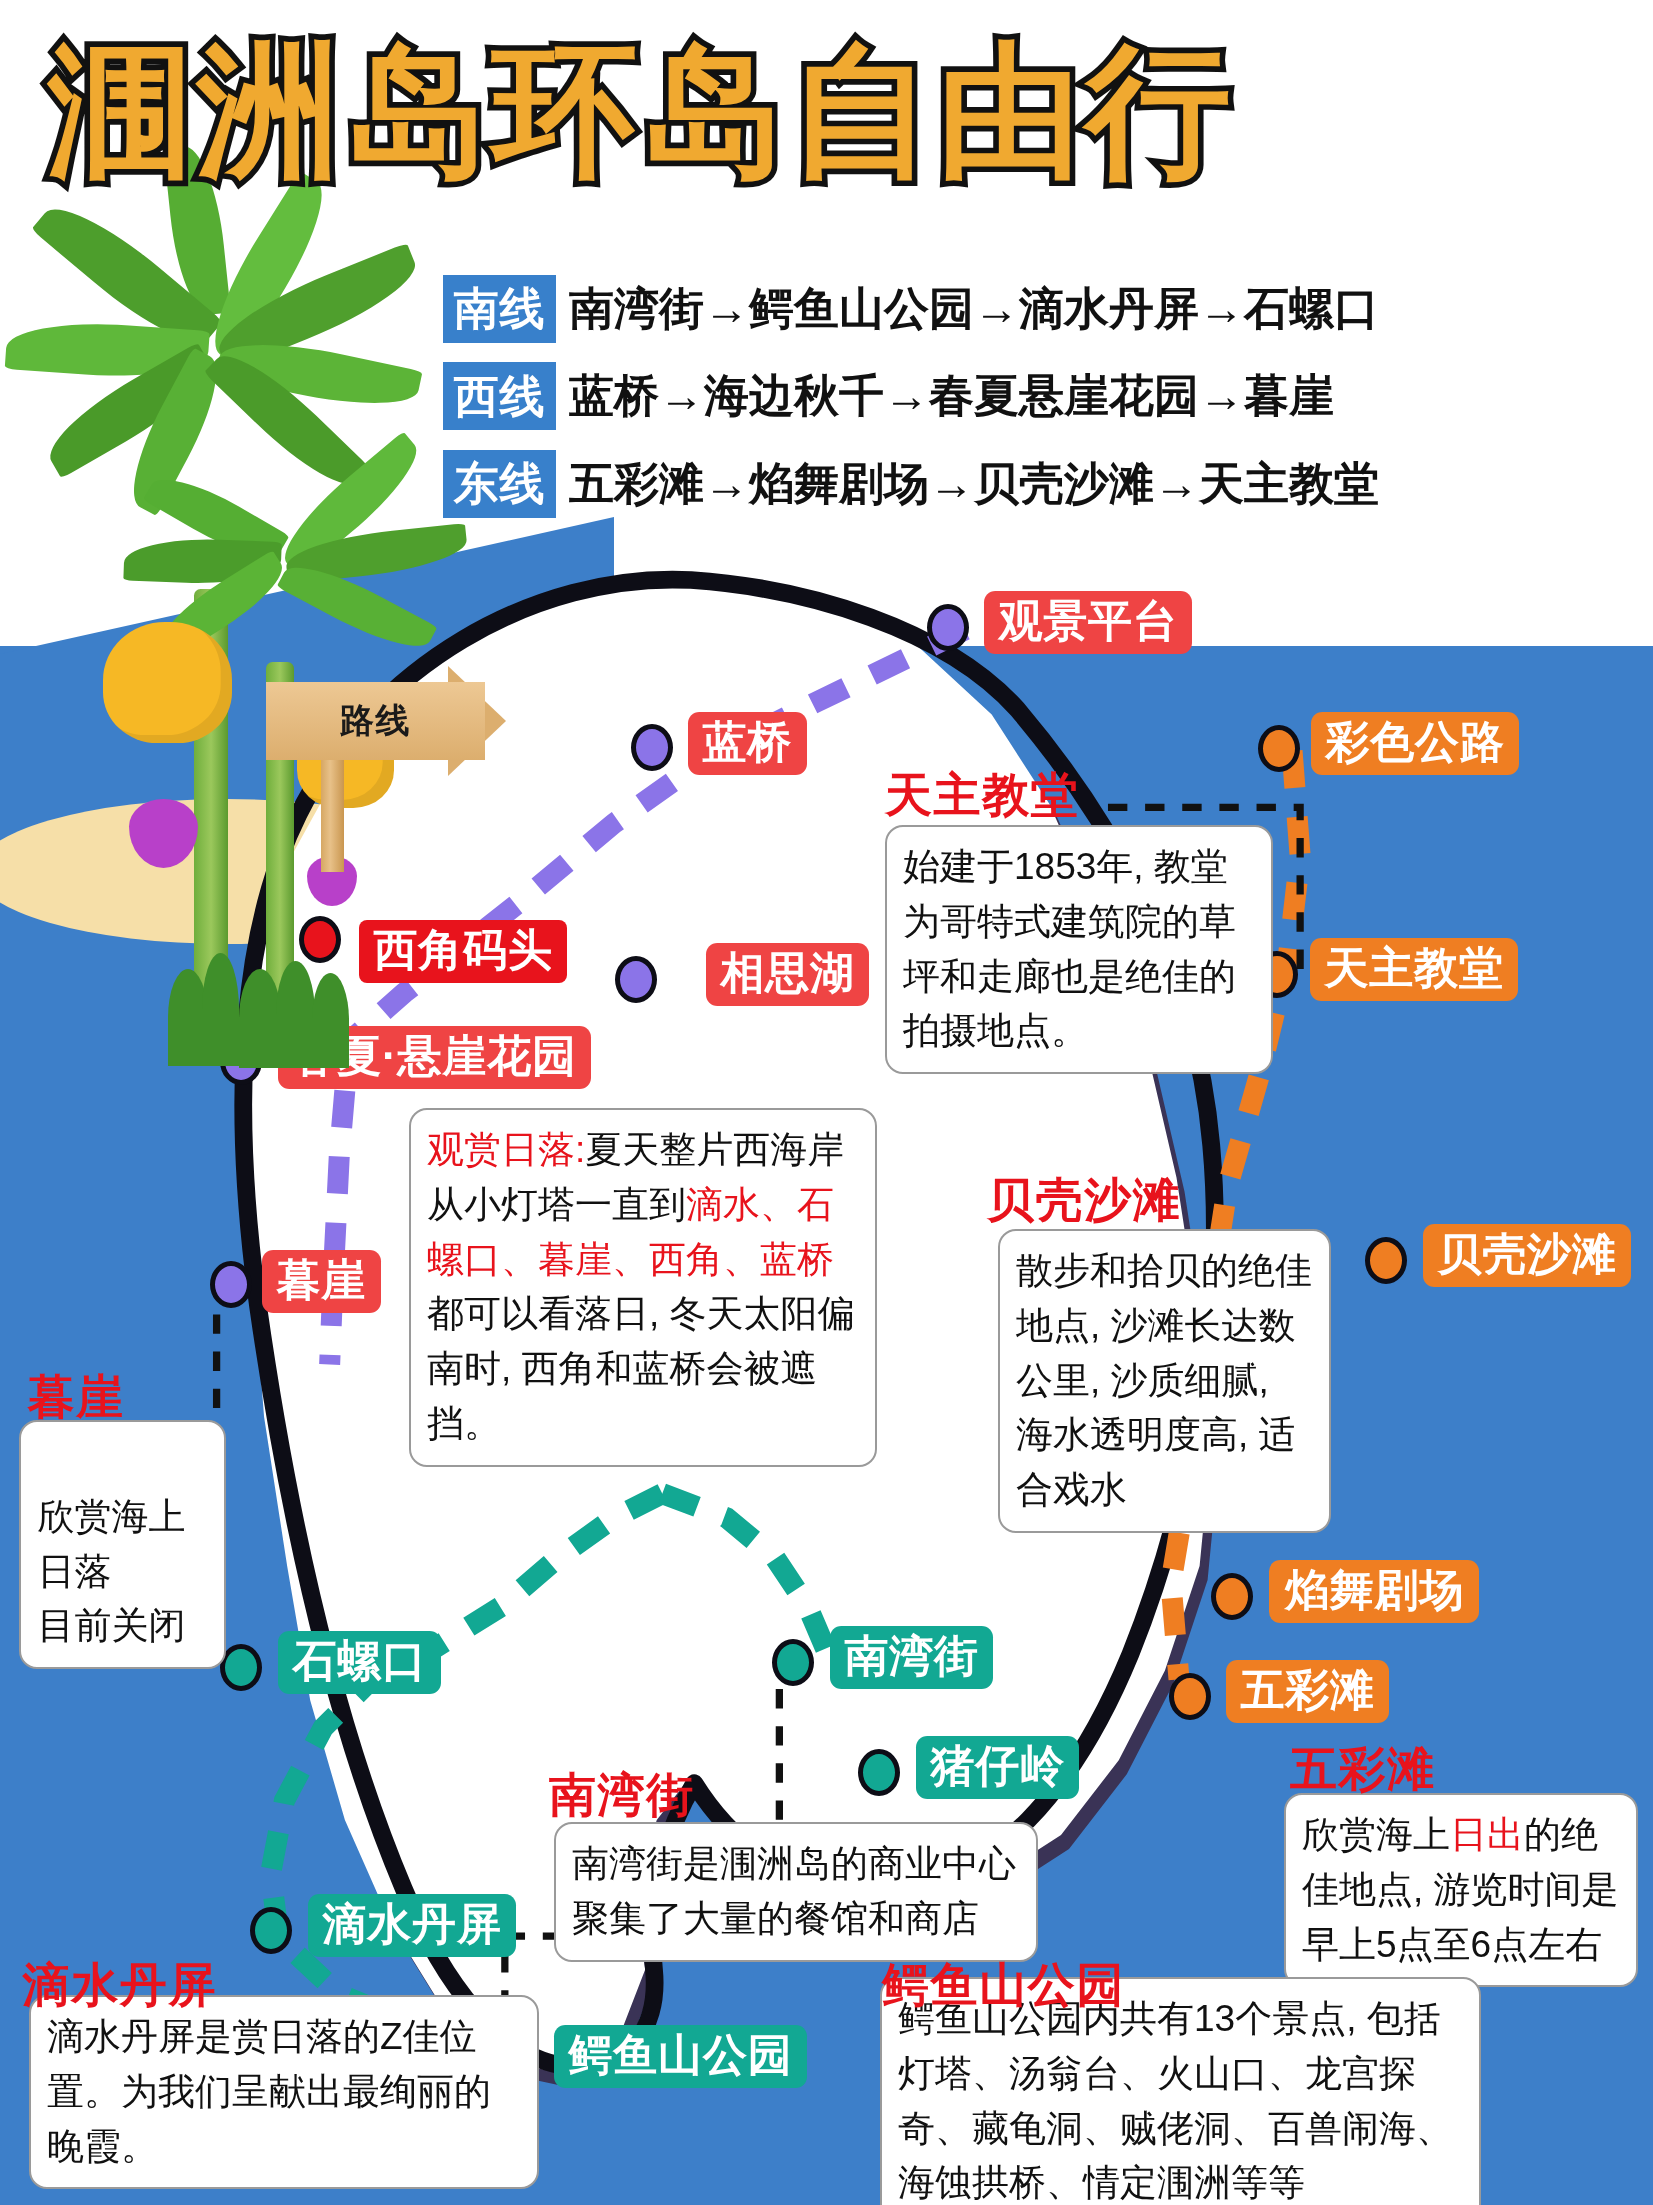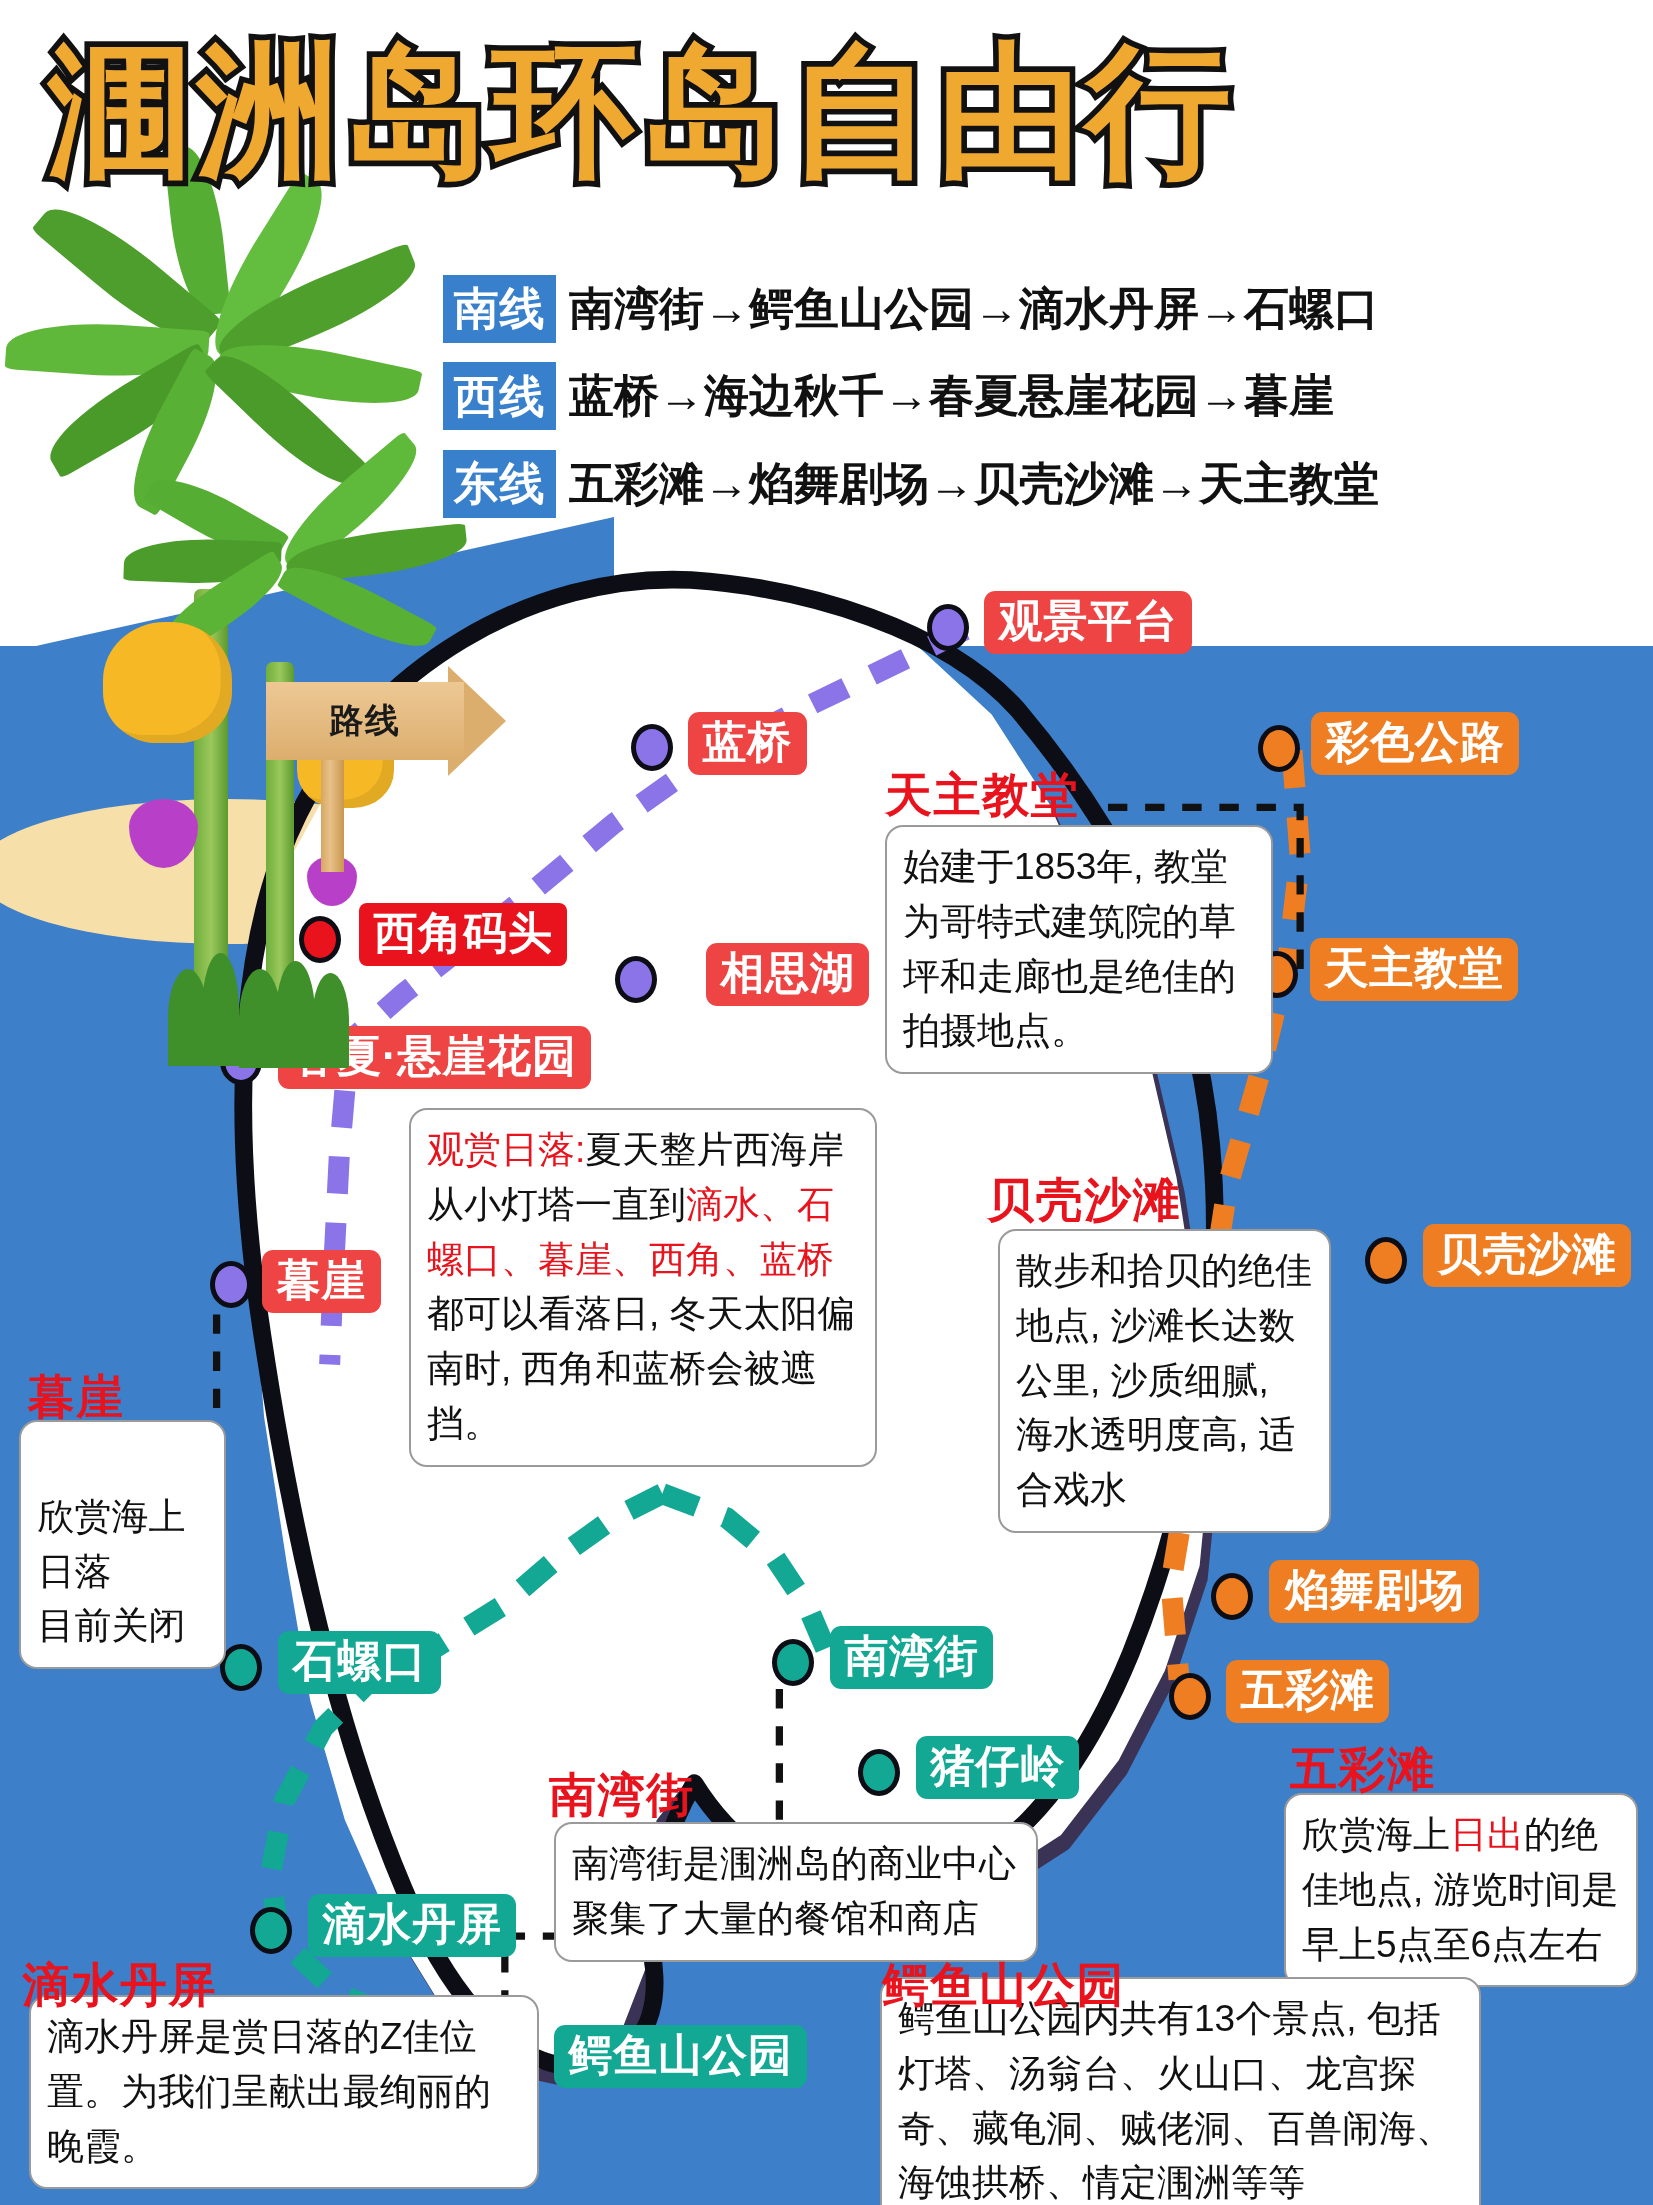--- a/index.html
+++ b/index.html
@@ -111,21 +111,21 @@
   .pill {
     position: absolute; z-index: 15;
     color: #fff; font-weight: bold; font-size: 44px;
     padding: 4.8px 14.5px 8px 14.5px; border-radius: 11.3px;
     white-space: nowrap; line-height: 1.15;
     letter-spacing: 0.8px;
   }
   .pill.purple { background: #ef4444; }
   .pill.orange { background: #ef7e22; }
   .pill.teal   { background: #12a893; }
-  .pill.red    { background: #e8131c; border-radius: 8px; }
+  .pill.red    { background: #e8131c; border-radius: 8px; margin-top: 17px; }
 
   
   .callout {
     position: absolute; z-index: 20;
     background: #ffffff; border: 2.4px solid #9a9a9a; border-radius: 18px;
     padding: 13px 16px;
     font-size: 37px; color: #111; line-height: 1.48;
     letter-spacing: 0px;
   }
   .callout .hl { color: #e8131c; }
@@ -134,21 +134,21 @@
     color: #e8131c; font-weight: bold; font-size: 47px;
     white-space: nowrap; letter-spacing: 1.6px;
   }
 
   
   .sign-post {
     position: absolute; left: 321px; top: 711px; width: 22.6px; height: 161px;
     background: linear-gradient(90deg,#d6a763,#e8c189 40%,#c9964f); z-index: 31;
   }
   .sign-board {
-    position: absolute; left: 266px; top: 682px; width: 198px; height: 78px;
+    position: absolute; left: 266px; top: 682px; width: 219px; height: 78px;
     background: linear-gradient(180deg,#edc894,#dcae6e);
     z-index: 32; display: flex; align-items: center; justify-content: center;
     color: #1a1a1a; font-size: 34px; font-weight: bold; letter-spacing: 1.6px;
   }
   .sign-arrow {
     position: absolute; left: 448px; top: 666px; width: 0; height: 0; z-index: 32;
     border-top: 55px solid transparent; border-bottom: 55px solid transparent;
     border-left: 58px solid #dcae6e;
   }
 

